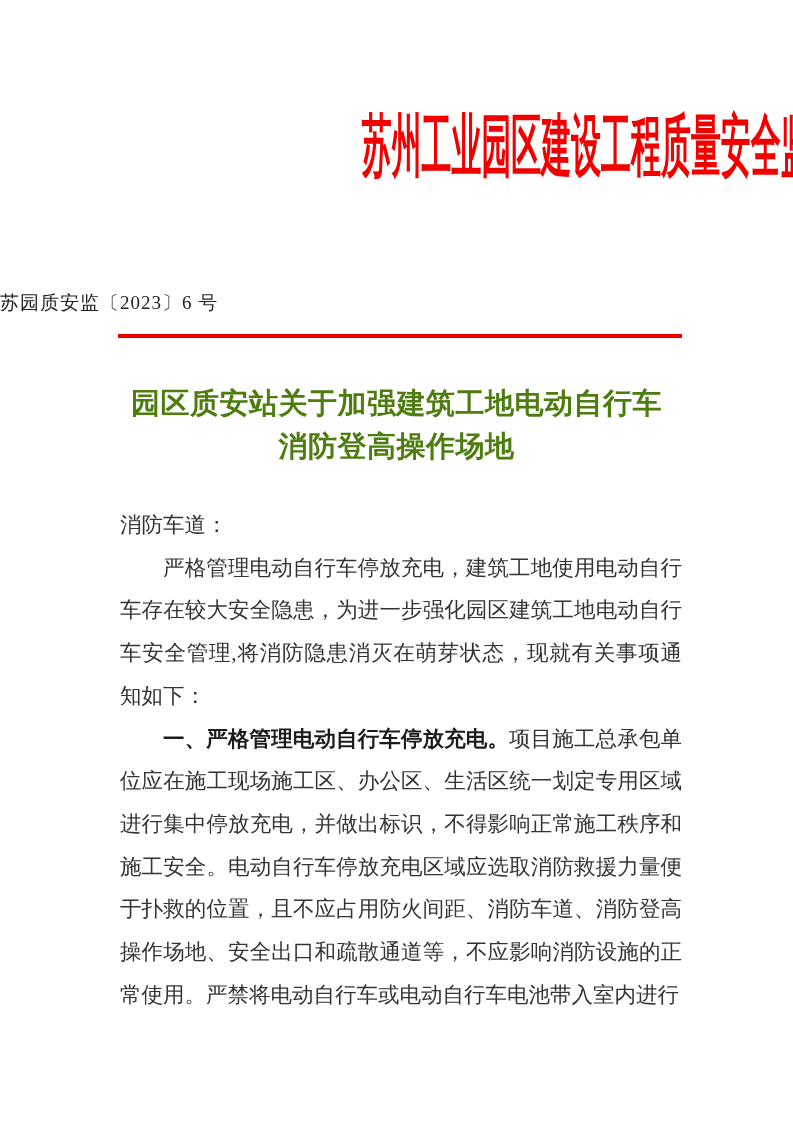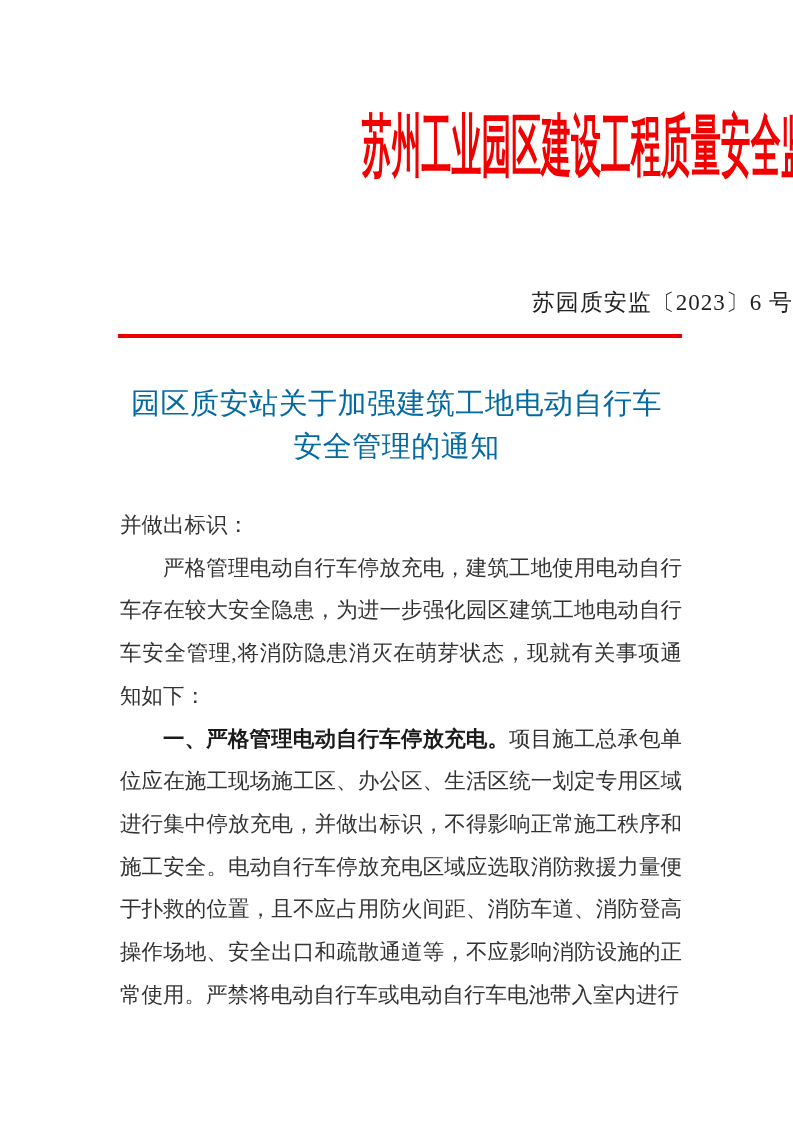--- a/index.html
+++ b/index.html
@@ -31,44 +31,44 @@
     color: #f20000;
     transform: scaleX(0.44);
     transform-origin: center center;
     letter-spacing: 0;
   }
   .doc-number {
     position: absolute;
     top: 288px;
     left: 0;
     width: 793px;
-    text-align: right;
-    font-size: 23px;
+    text-align: left;
+    font-size: 19px;
     line-height: 30px;
     letter-spacing: 1px;
     color: #222;
   }
   .red-divider {
     position: absolute;
     top: 334px;
     left: 118px;
     width: 564px;
     height: 4px;
     background: #ec0000;
   }
   .doc-title {
     position: absolute;
     top: 382px;
     left: 0;
     width: 793px;
     text-align: center;
-    font-weight: normal;
+    font-weight: bold;
     font-size: 29px;
     line-height: 43px;
-    color: #0369a1;
+    color: #4d7c0f;
     letter-spacing: 0.5px;
   }
   .title-line { display: block; }
   .doc-body {
     position: absolute;
     top: 504px;
     left: 120px;
     width: 562px;
     font-size: 21.5px;
     line-height: 42.7px;
@@ -92,22 +92,22 @@
   <div class="letterhead">
     <span class="letterhead-text">苏州工业园区建设工程质量安全监督站文件</span>
   </div>
 
   <div class="doc-number">苏园质安监〔2023〕6 号</div>
 
   <div class="red-divider"></div>
 
   <h1 class="doc-title">
     <span class="title-line">园区质安站关于加强建筑工地电动自行车</span>
-    <span class="title-line">安全管理的通知</span>
+    <span class="title-line">消防登高操作场地</span>
   </h1>
 
   <div class="doc-body">
-    <p class="para salutation">并做出标识：</p>
+    <p class="para salutation">消防车道：</p>
     <p class="para indent">严格管理电动自行车停放充电，建筑工地使用电动自行车存在较大安全隐患，为进一步强化园区建筑工地电动自行车安全管理,将消防隐患消灭在萌芽状态，现就有关事项通知如下：</p>
     <p class="para indent"><span class="lead-bold">一、严格管理电动自行车停放充电。</span><span>项目施工总承包单位应在施工现场施工区、办公区、生活区统一划定专用区域进行集中停放充电，并做出标识，不得影响正常施工秩序和施工安全。电动自行车停放充电区域应选取消防救援力量便于扑救的位置，且不应占用防火间距、消防车道、消防登高操作场地、安全出口和疏散通道等，不应影响消防设施的正常使用。严禁将电动自行车或电动自行车电池带入室内进行</span></p>
   </div>
 
 </div>
 
 </body></html>

